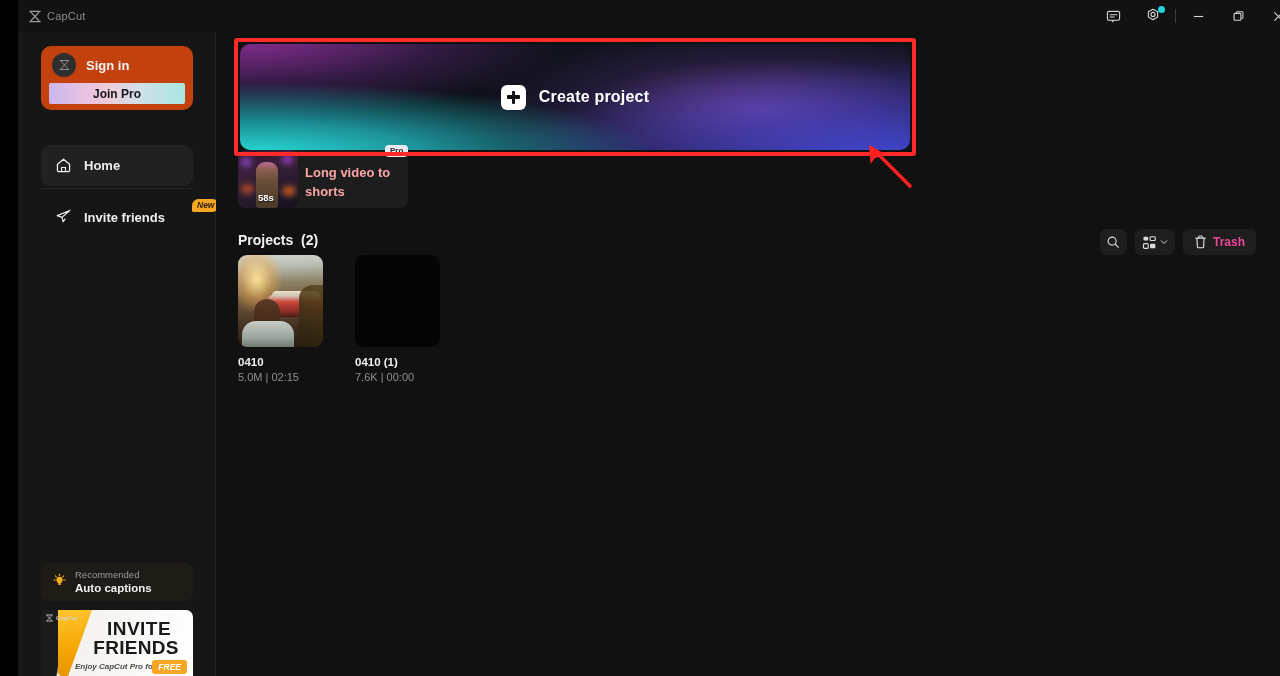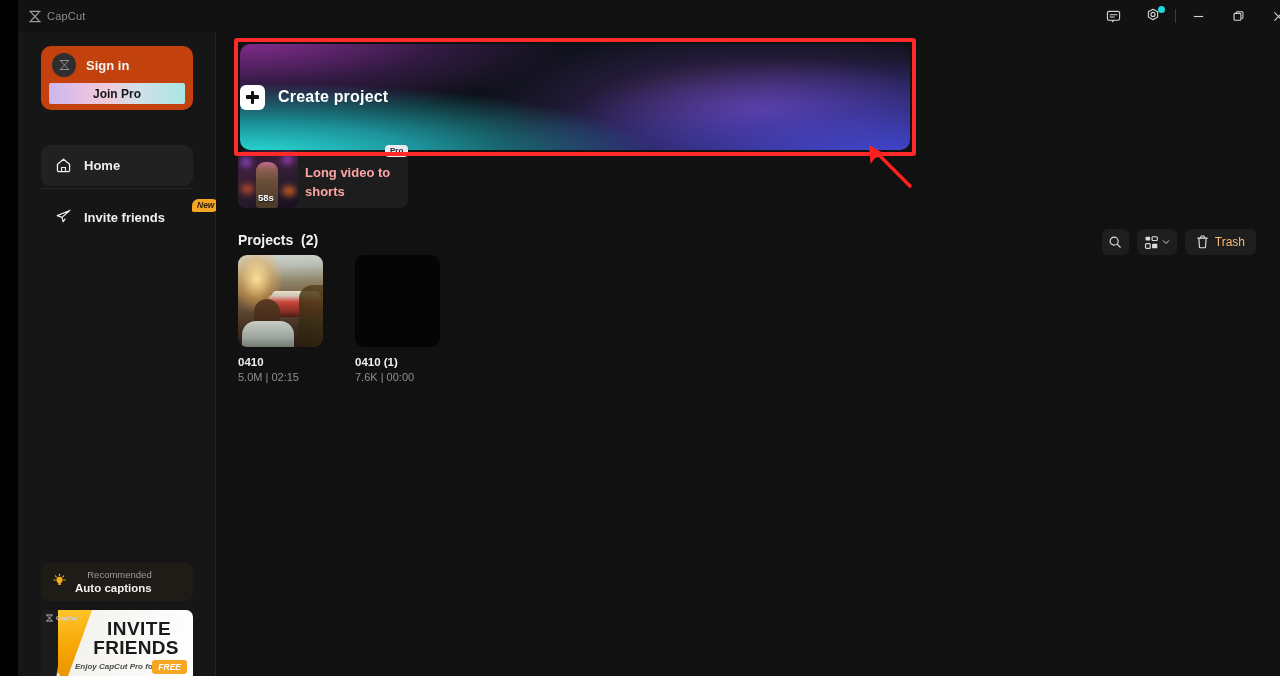--- a/index.html
+++ b/index.html
@@ -62,21 +62,21 @@
     border-bottom-left-radius:2px; line-height:11px;
   }
   .nav-invite-wrap { position:relative; }
 
   
   .rec-card {
     position:absolute; left:23px; top:531px; width:152px; height:38px;
     background:#1f1c17; border-radius:8px; display:flex; align-items:center; gap:8px;
     padding-left:11px; cursor:pointer;
   }
-  .rec-t1 { font-size:9.5px; color:#9a9a9a; line-height:12px;text-align:right; }
+  .rec-t1 { font-size:9.5px; color:#9a9a9a; line-height:12px; }
   .rec-t2 { font-size:11.5px; font-weight:bold; color:#f0f0f0; line-height:14px;text-align:center; }
 
   
   .promo {
     position:absolute; left:23px; top:578px; width:152px; height:73px;
     border-radius:7px; overflow:hidden; cursor:pointer;
     background:linear-gradient(100deg,#1b1b1b 0%,#1b1b1b 16%,#f3f1ec 17%,#ffffff 100%);
   }
   .promo-fold { position:absolute; left:17px; top:0; width:34px; height:73px;
                 background:linear-gradient(170deg,#ffc62e 0%,#f5a300 55%,#e08f00 100%);
@@ -104,21 +104,21 @@
   .create-banner {
     position:absolute; left:24px; top:12px; width:670px; height:106px; border-radius:10px;
     overflow:hidden; cursor:pointer;
     background:
       radial-gradient(115% 130% at 2% 104%, rgba(40,226,220,.97) 0%, rgba(34,196,204,.72) 22%, rgba(20,110,130,0) 52%),
       radial-gradient(70% 110% at 0% -8%, rgba(150,48,160,.95) 0%, rgba(96,38,120,.45) 42%, rgba(40,20,60,0) 72%),
       radial-gradient(90% 150% at 98% 112%, rgba(70,78,230,.95) 0%, rgba(60,64,200,.55) 32%, rgba(30,32,110,0) 66%),
       radial-gradient(60% 110% at 78% 62%, rgba(150,84,206,.70) 0%, rgba(110,60,170,.22) 45%, rgba(60,30,100,0) 74%),
       linear-gradient(180deg,#0d1118 0%,#0c1016 58%,#10131c 100%);
   }
-  .cb-inner { position:absolute; inset:0; display:flex; align-items:center; gap:13px; }
+  .cb-inner { position:absolute; inset:0; display:flex; align-items:center; justify-content:center; gap:13px; }
   .plus-sq { width:25px; height:25px; border-radius:6px; background:#fff;
              display:flex; align-items:center; justify-content:center; }
   .plus-sq:before { content:""; position:absolute; width:13px; height:3.2px; background:#111; border-radius:1px; }
   .plus-sq:after  { content:""; position:absolute; width:3.2px; height:13px; background:#111; border-radius:1px; }
   .cb-label { font-size:16px; font-weight:bold; color:#fff; letter-spacing:.2px; }
 
   
   .arrow-svg { position:absolute; left:840px; top:140px; z-index:7; pointer-events:none; }
 
   
@@ -144,21 +144,21 @@
   }
 
   
   .proj-head { position:absolute; left:22px; top:200px; font-size:14px; font-weight:bold; color:#f2f2f2; }
   .tools { position:absolute; right:42px; top:197px; display:flex; align-items:center; gap:8px; }
   .tool-btn { height:26px; border-radius:6px; background:#1e1e1e; display:flex; align-items:center;
               justify-content:center; cursor:pointer; }
   .tb-search { width:27px; }
   .tb-view { width:40px; gap:3px; }
   .tb-trash { padding:0 11px; gap:6px; }
-  .tb-trash span { font-size:12px; font-weight:normal; color:#fdba74; }
+  .tb-trash span { font-size:12px; font-weight:bold; color:#ec4899; }
 
   
   .pgrid { position:absolute; left:22px; top:223px; display:flex; gap:32px; }
   .pcard { width:85px; cursor:pointer; }
   .pthumb { width:85px; height:92px; border-radius:9px; overflow:hidden; position:relative;
             background:#050505; }
   .pthumb.sunset {
     background:
       radial-gradient(40% 48% at 22% 26%, rgba(255,228,150,.95) 0%, rgba(240,170,80,.45) 45%, rgba(120,70,40,0) 78%),
       linear-gradient(178deg,#cfd6d2 0%,#b9bdb2 13%,#8e8468 30%,#7a6344 44%,#5a4330 62%,#3a2a1c 82%,#241a12 100%);

